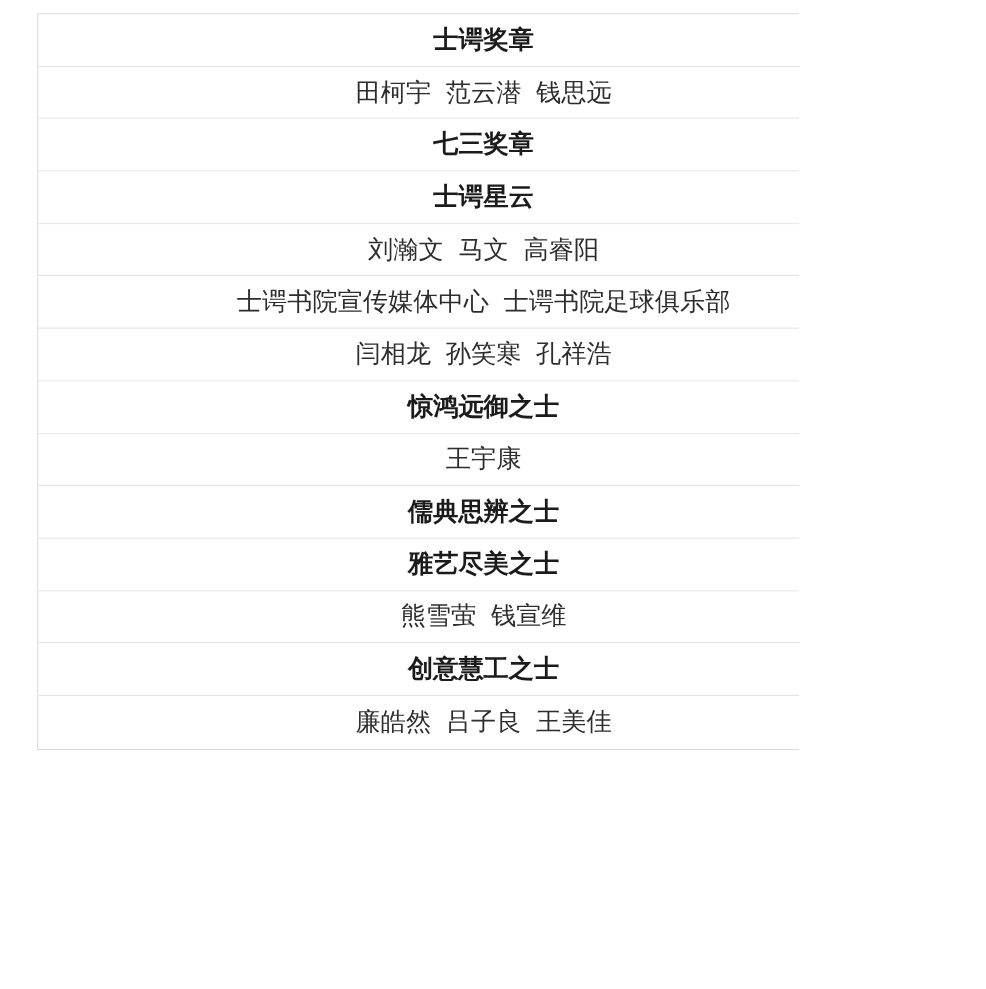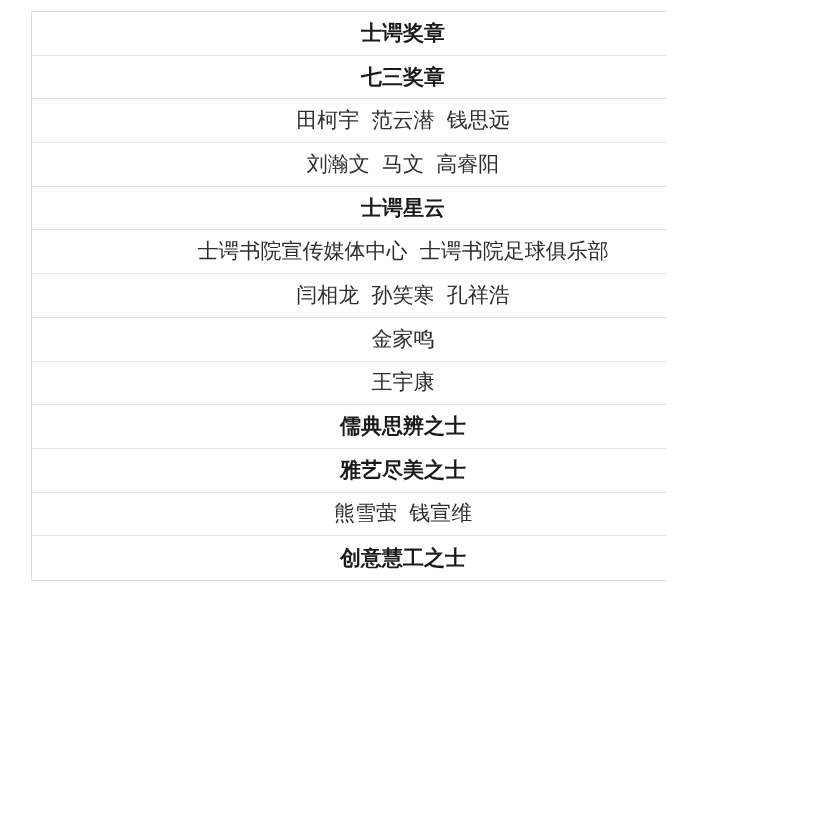--- a/index.html
+++ b/index.html
@@ -57,50 +57,53 @@
   }
 </style>
 </head>
 <body>
 
 <div class="page">
   <div class="awards-table">
       <div class="row award-row">
         <span>士谔奖章</span>
       </div>
+      <div class="row recipient-row">
+        <span>田柯宇 范云潜 钱思远</span>
+      </div>
       <div class="row award-row">
         <span>七三奖章</span>
       </div>
-      <div class="row recipient-row">
-        <span>田柯宇 范云潜 钱思远</span>
+      <div class="row award-row">
+        <span>士谔星云</span>
       </div>
       <div class="row recipient-row">
         <span>刘瀚文 马文 高睿阳</span>
-      </div>
-      <div class="row award-row">
-        <span>士谔星云</span>
       </div>
       <div class="row recipient-row">
         <span>士谔书院宣传媒体中心 士谔书院足球俱乐部</span>
       </div>
       <div class="row recipient-row">
         <span>闫相龙 孙笑寒 孔祥浩</span>
       </div>
-      <div class="row recipient-row">
-        <span>金家鸣</span>
+      <div class="row award-row">
+        <span>惊鸿远御之士</span>
       </div>
       <div class="row recipient-row">
         <span>王宇康</span>
       </div>
       <div class="row award-row">
         <span>儒典思辨之士</span>
       </div>
       <div class="row award-row">
         <span>雅艺尽美之士</span>
       </div>
       <div class="row recipient-row">
         <span>熊雪萤 钱宣维</span>
       </div>
       <div class="row award-row">
         <span>创意慧工之士</span>
       </div>
+      <div class="row recipient-row">
+        <span>廉皓然 吕子良 王美佳</span>
+      </div>
     </div>
 </div>
 
 </body></html>

